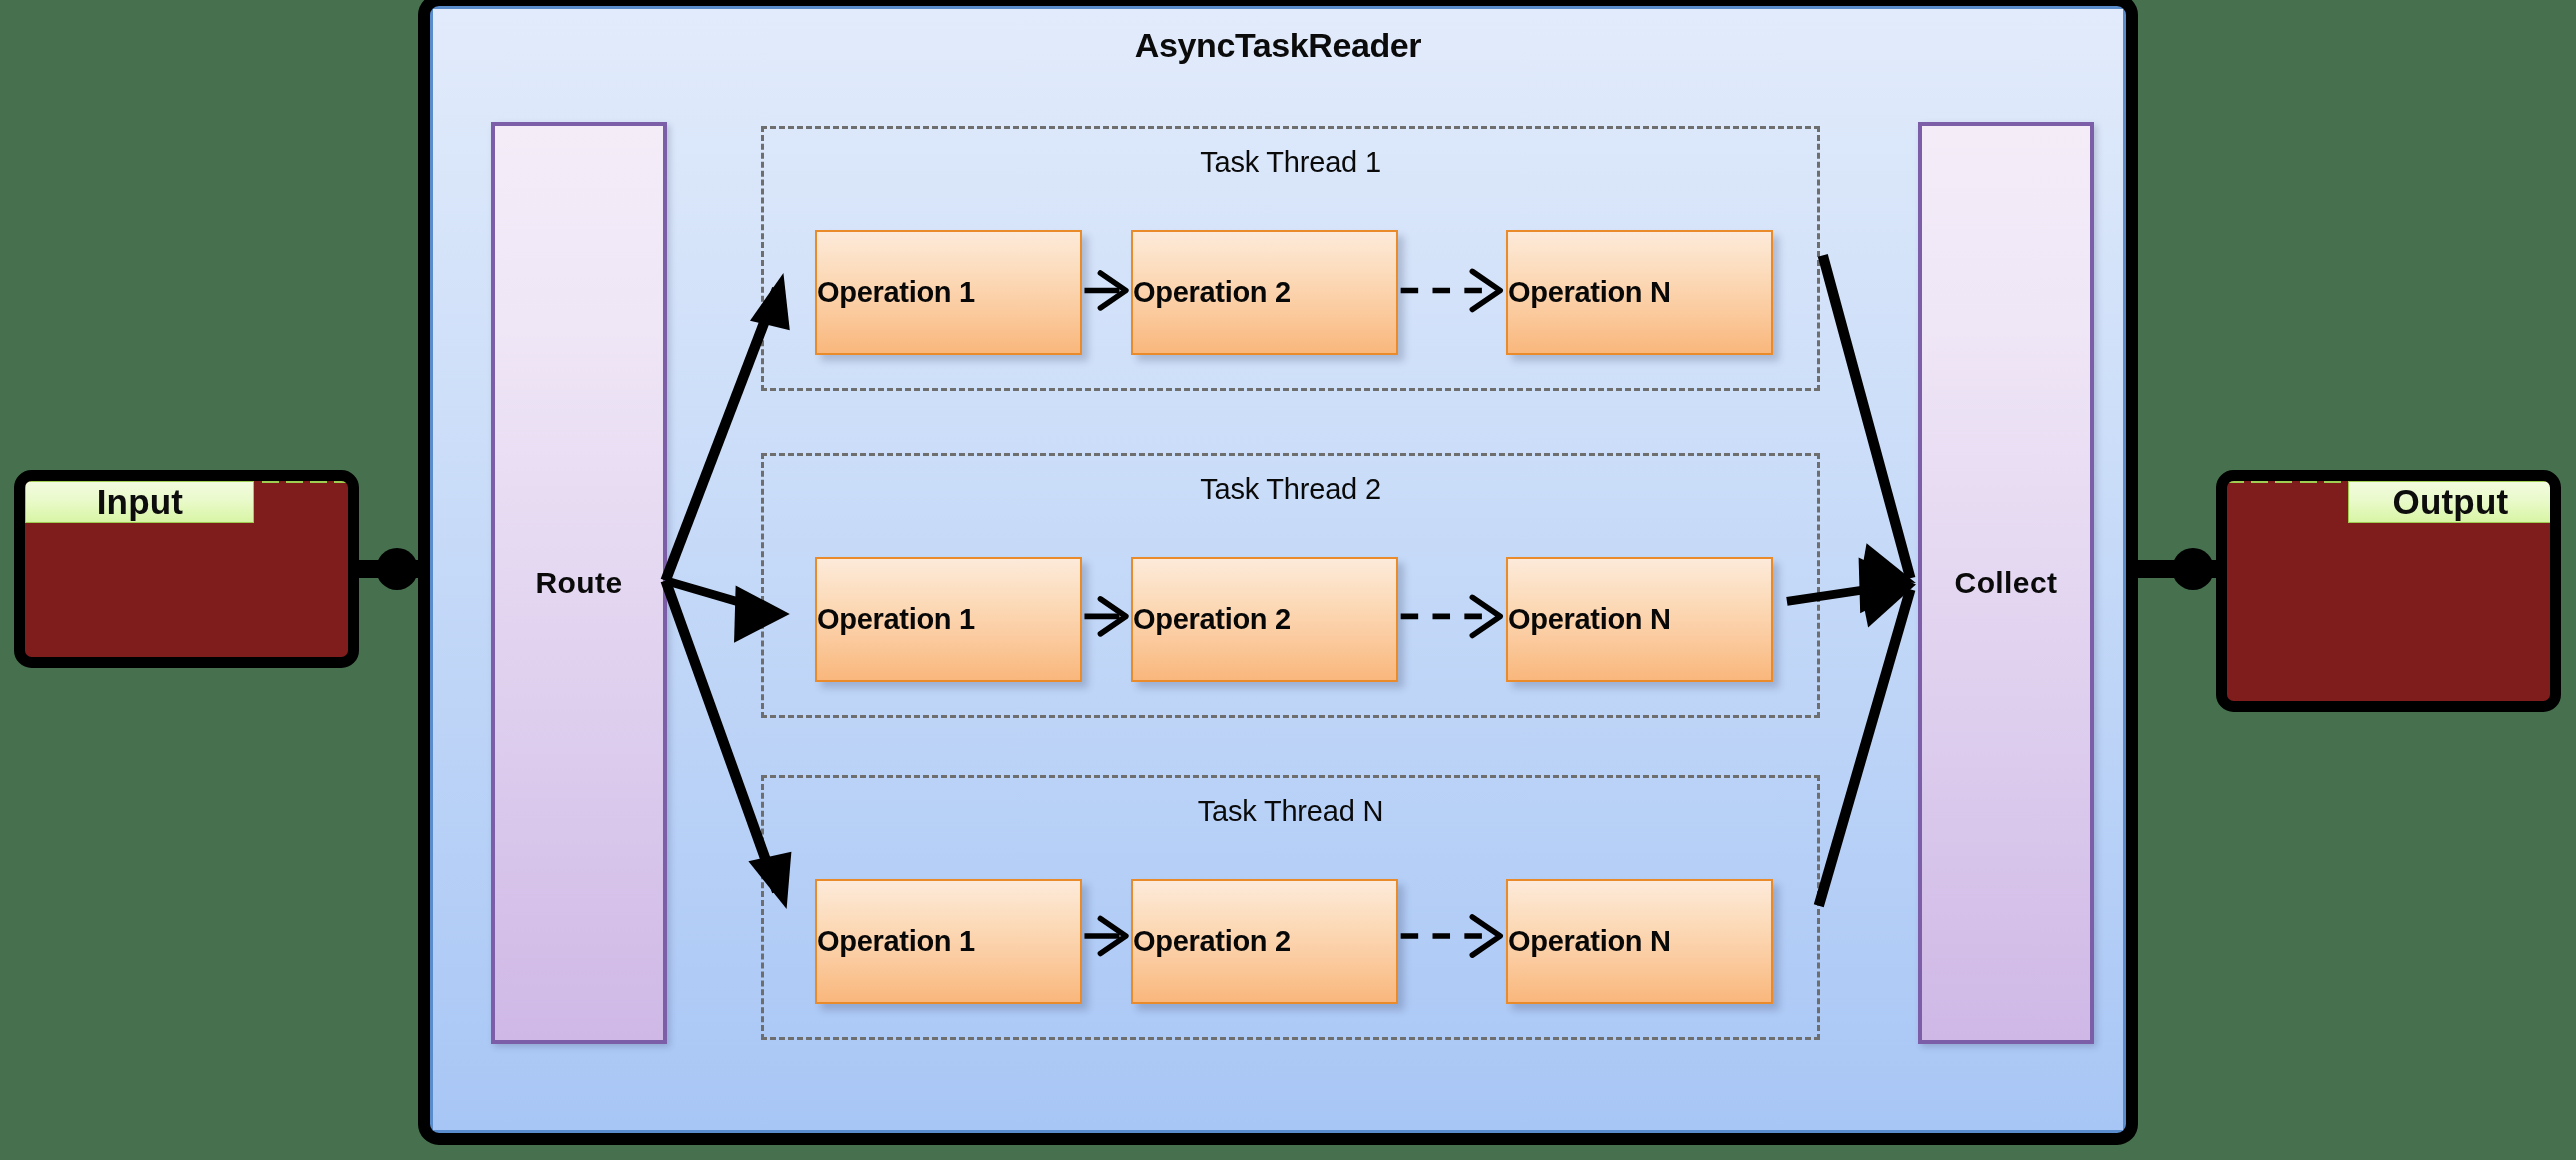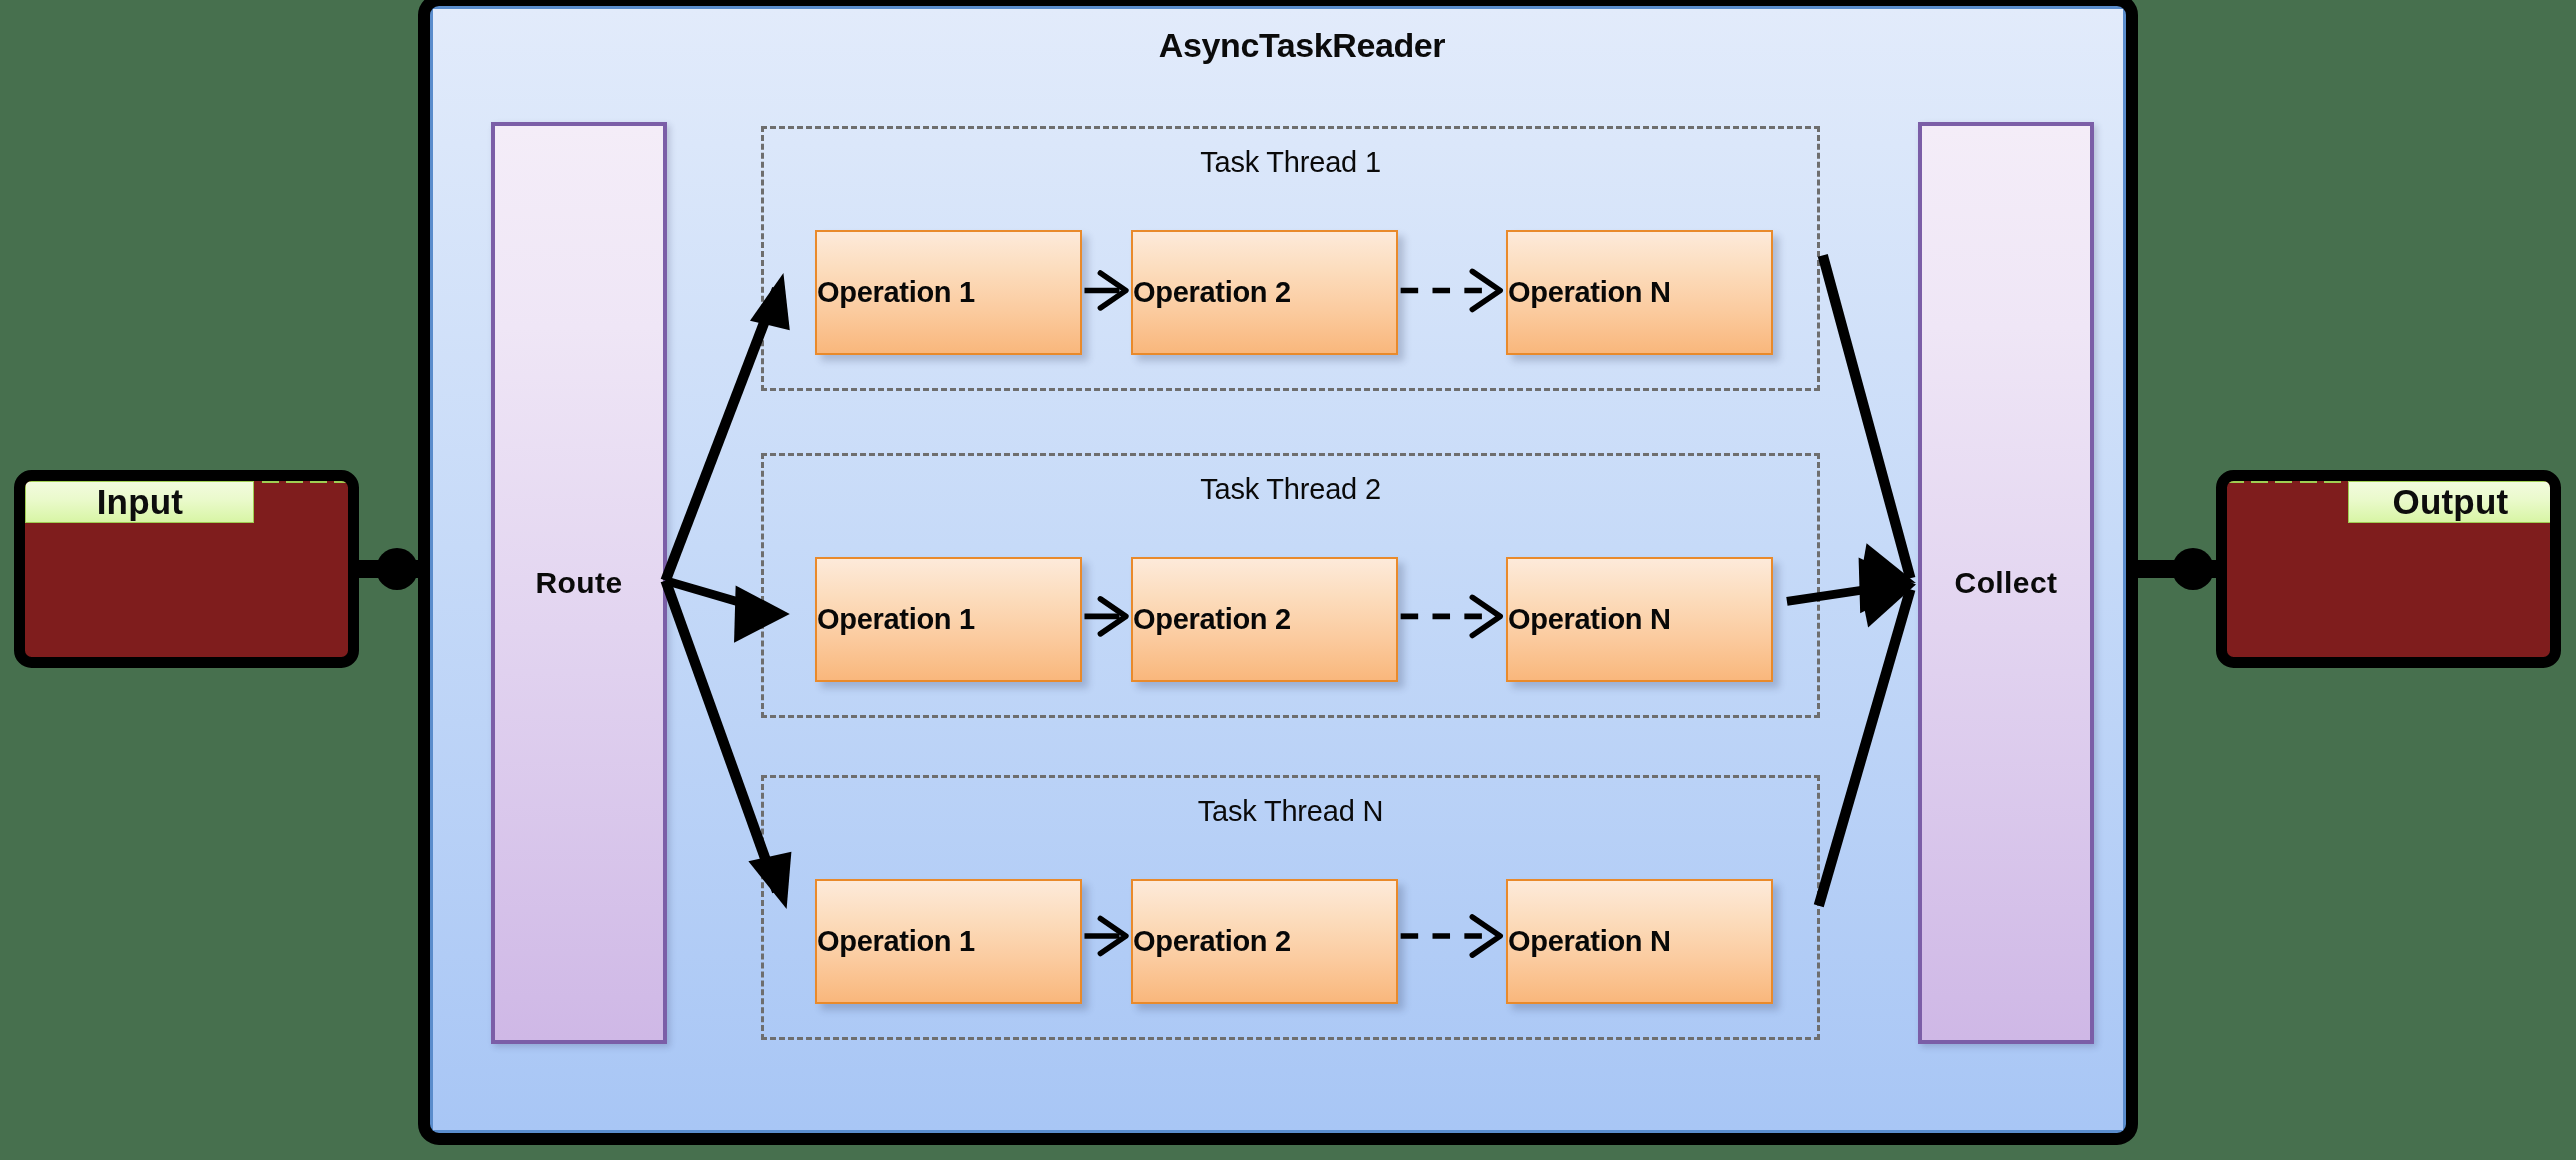--- a/index.html
+++ b/index.html
@@ -97,21 +97,20 @@
   #container-title {
     position: absolute;
     top: 17.6px;
     left: 0;
     width: 100%;
     text-align: center;
     font-size: 34px;
     font-weight: bold;
     color: #0b0b0b;
     letter-spacing: -0.4px;
-    padding-left: 24px;
   }
 
   
   .vbar {
     position: absolute;
     box-sizing: border-box;
     border: 4px solid #7b5ea7;
     background: linear-gradient(to bottom, #f4edf8 0%, #efe6f6 22%, #e2d4f0 55%, #cfb8e6 100%);
     box-shadow: 3.2px 3.2px 6.4px rgba(40, 40, 80, 0.20);
     display: flex;
@@ -311,21 +310,21 @@
           </g>
         </g>
       </svg>
 
     </div>
   </div>
 
   <div class="conn-line" style="left:2132px; top:560px; width:90px;"></div>
   <div class="conn-ball" style="left:2172px; top:548px;"></div>
 
-  <div class="endpoint" id="output-node" style="left:2216px; top:470px; width:345px; height:198px;">
+  <div class="endpoint" id="output-node" style="left:2216px; top:470px; width:345px; height:242px;">
     <div class="strip" style="margin-left:0;"></div>
     <div class="strip"></div>
     <div class="strip"></div>
     <div class="strip"></div>
     <div class="strip"></div>
     <div class="face" style="width:205px; margin-left:7.2px;">
       <div class="face-label">Output</div>
     </div>
   </div>
 

